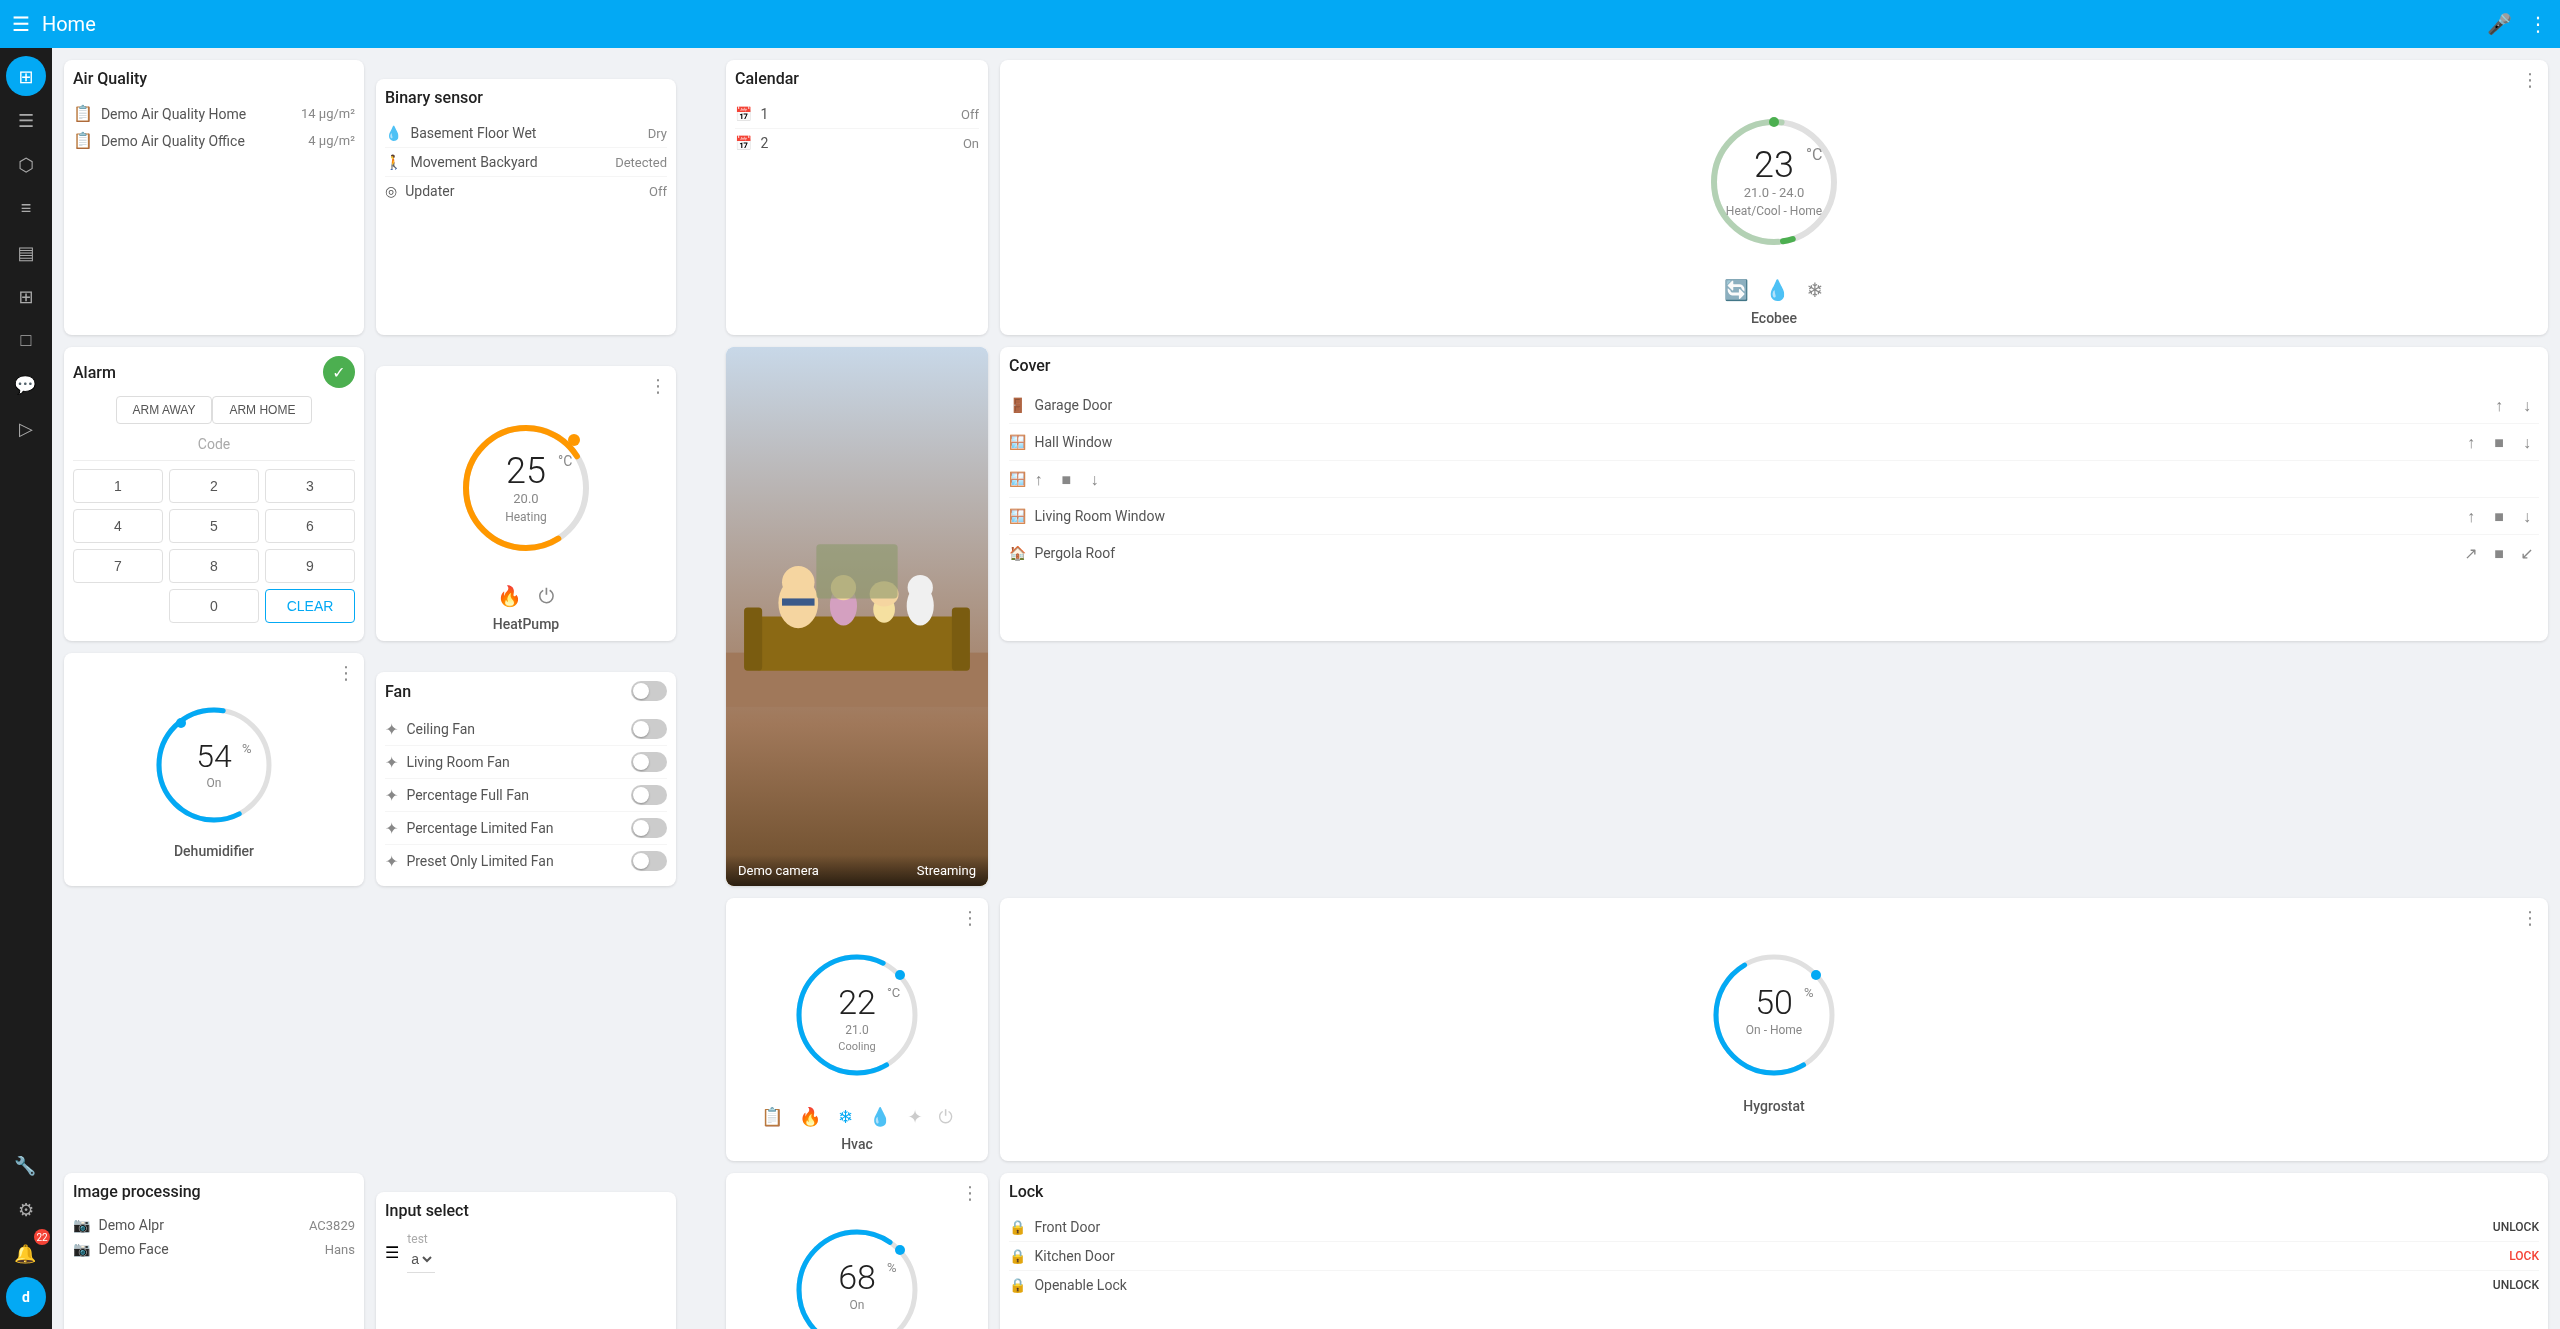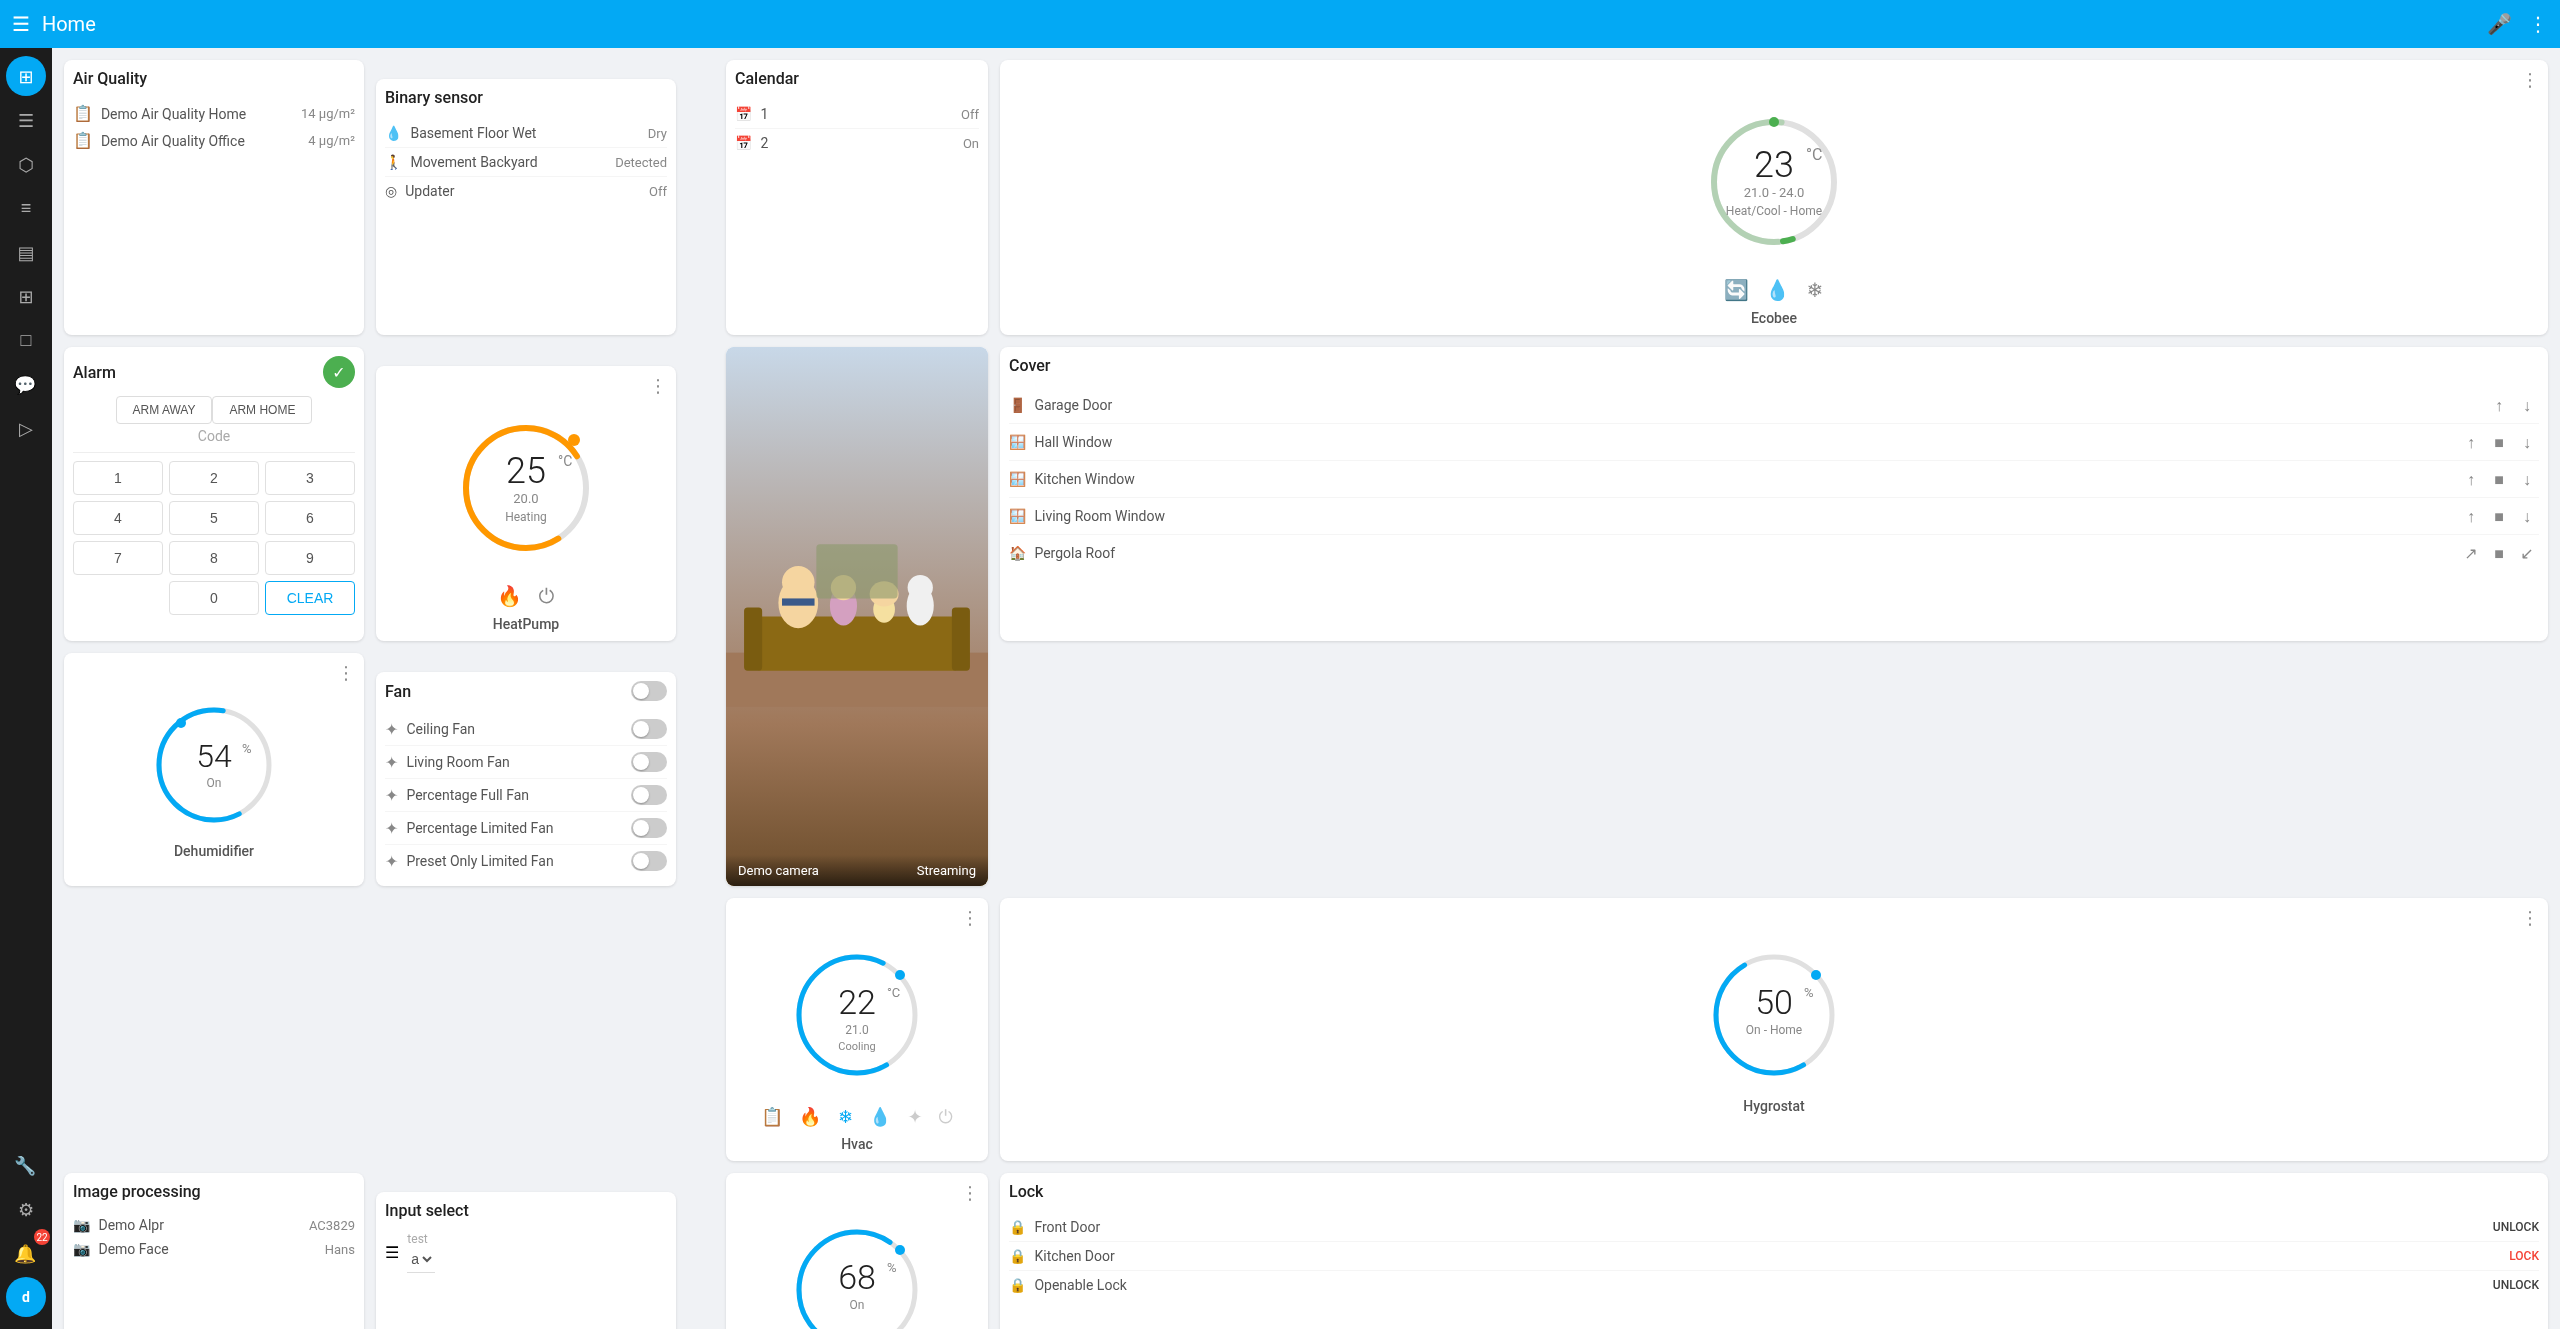--- a/index.html
+++ b/index.html
@@ -98,21 +98,21 @@
       margin-bottom: 8px;
     }
     .alarm-check {
       width: 32px; height: 32px;
       border-radius: 50%;
       background: #4caf50;
       display: flex; align-items: center; justify-content: center;
       color: white;
       font-size: 16px;
     }
-    .alarm-buttons { display: flex; gap: 0; margin-bottom: 4px; justify-content: center; }
+    .alarm-buttons { display: flex; gap: 0; margin-bottom: 12px; justify-content: center; }
     .alarm-btn {
       border: 1px solid #ddd;
       background: white;
       padding: 6px 16px;
       font-size: 12px;
       font-weight: 500;
       border-radius: 4px;
       cursor: pointer;
       color: #555;
     }
@@ -544,21 +544,20 @@
       <span>🪟</span>
       <span class="cover-name">Hall Window</span>
       <div class="cover-actions">
         <span class="cover-btn">↑</span>
         <span class="cover-btn">■</span>
         <span class="cover-btn">↓</span>
       </div>
     </div>
     <div class="cover-row">
       <span>🪟</span>
-      <span class="cover-name">Kitchen Window</span>
       <div class="cover-actions">
         <span class="cover-btn">↑</span>
         <span class="cover-btn">■</span>
         <span class="cover-btn">↓</span>
       </div>
     </div>
     <div class="cover-row">
       <span>🪟</span>
       <span class="cover-name">Living Room Window</span>
       <div class="cover-actions">

